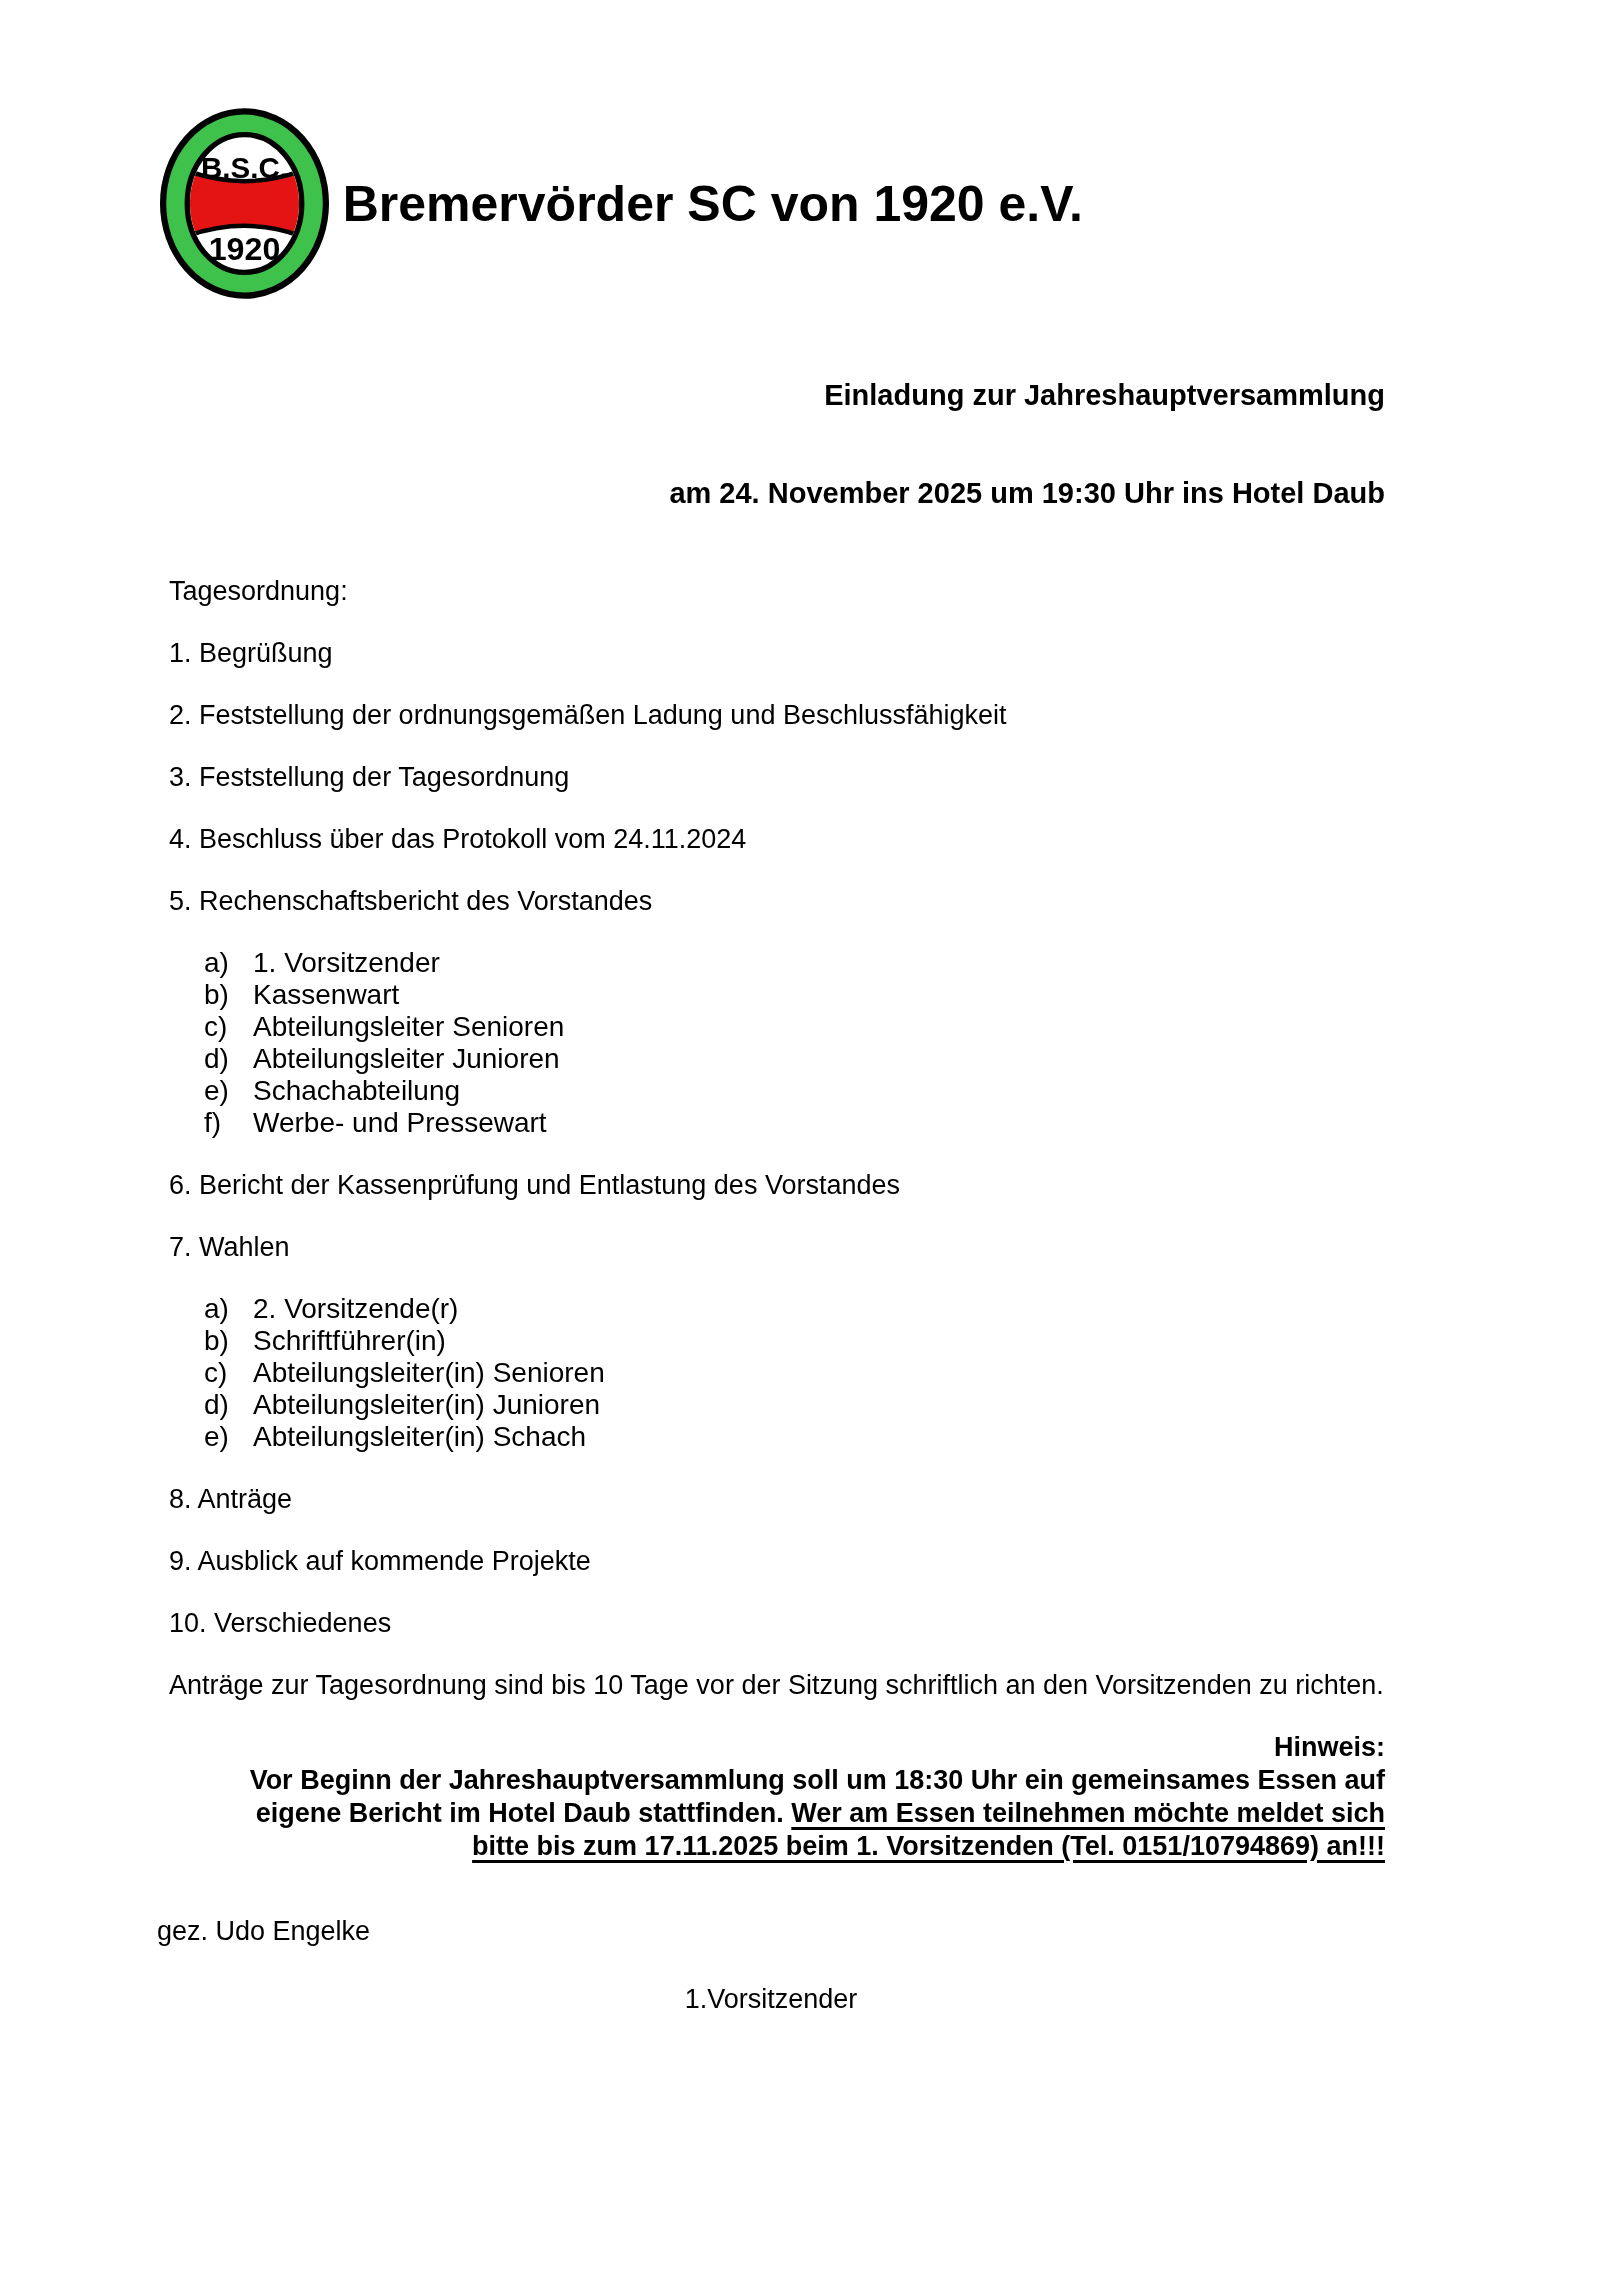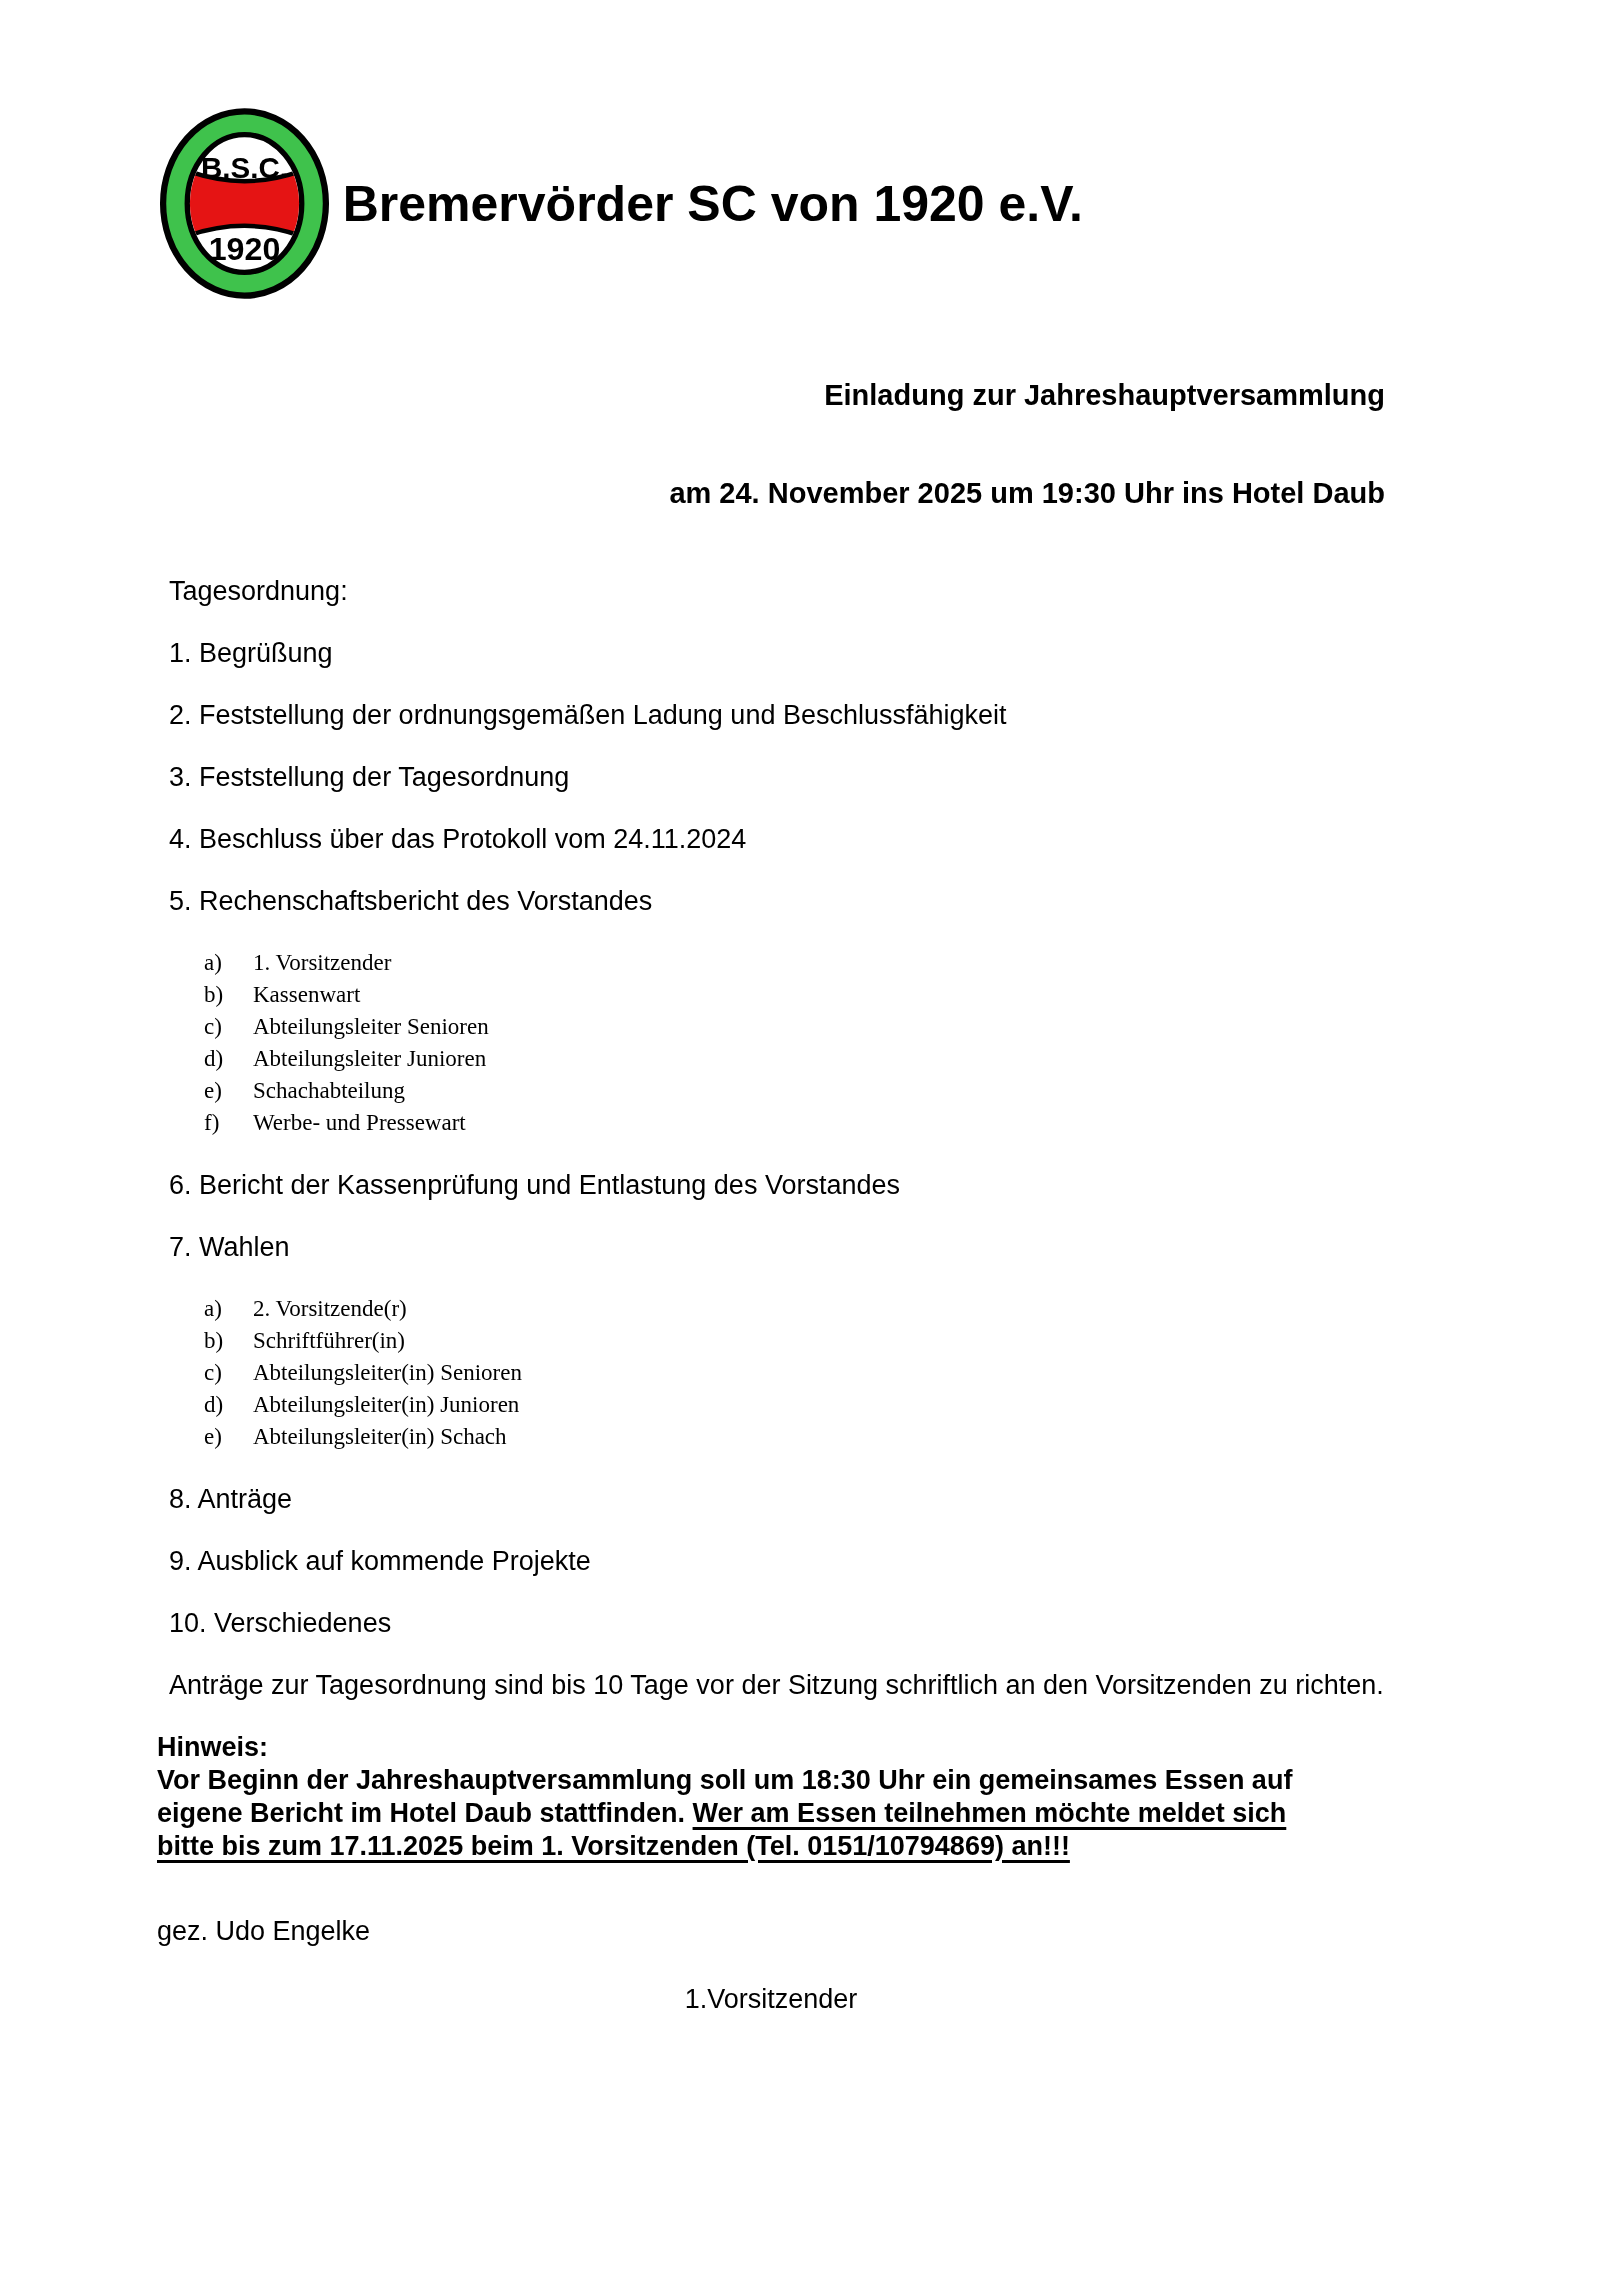--- a/index.html
+++ b/index.html
@@ -59,34 +59,34 @@
   .body-text, .agenda-item, .agenda-label {
     font-size: 27px;
     line-height: 32px;
     margin: 0 0 30px 12px;
   }
   .sublist {
     margin: 0 0 30px 0;
     padding-left: 47px;
   }
   .subrow {
-    font-size: 23px;
+    font-size: 28px;
     line-height: 32px;
-    font-family: Liberation Serif, serif;
   }
   .subrow .marker {
     display: inline-block;
     width: 49px;
   }
   
   .notice {
     font-size: 27px;
     font-weight: bold;
     line-height: 33px;
     margin: 0;
+    text-align: right;
   }
   .notice .u {
     text-decoration: underline;
     text-decoration-thickness: 2.7px;
     text-underline-offset: 5.4px;
   }
   
   .sig-name {
     font-size: 27px;
     line-height: 32px;

